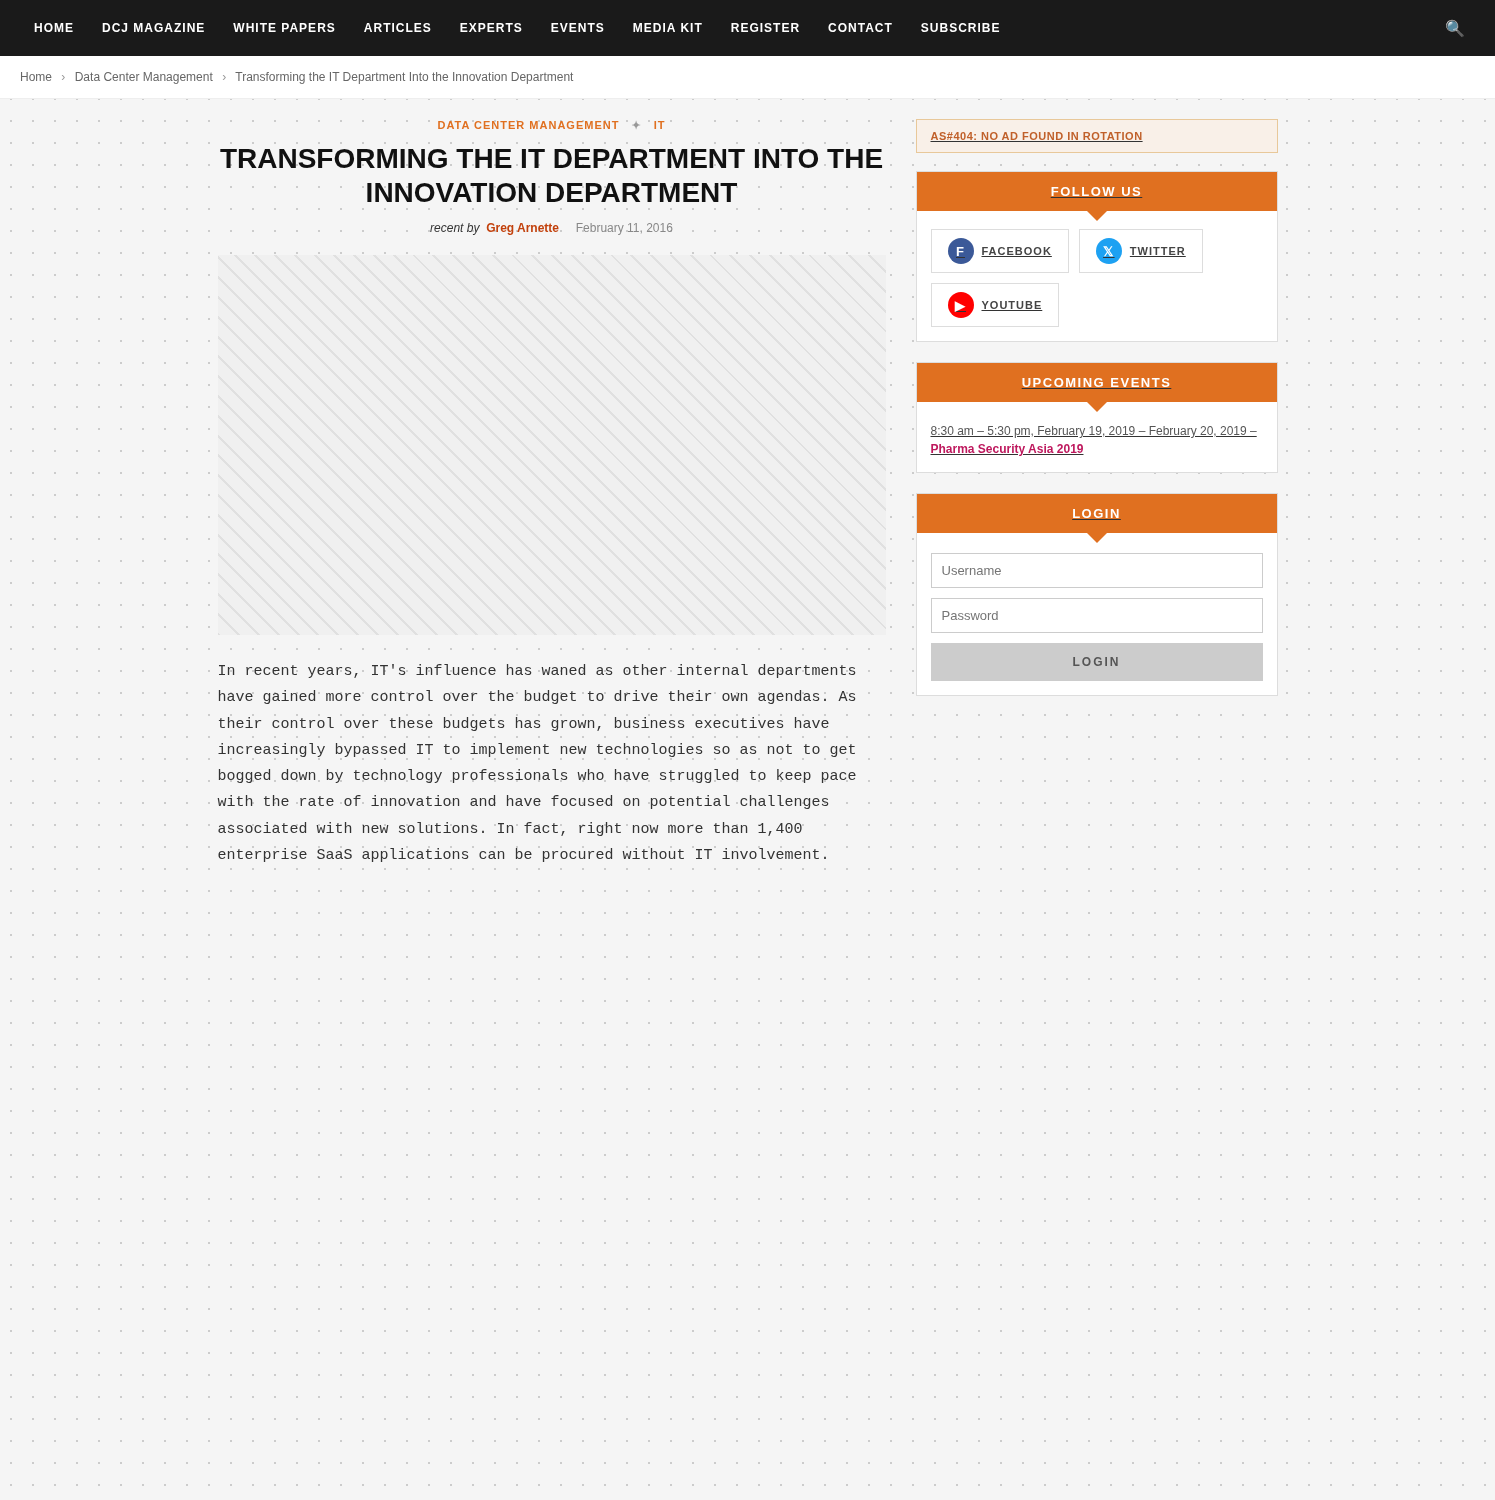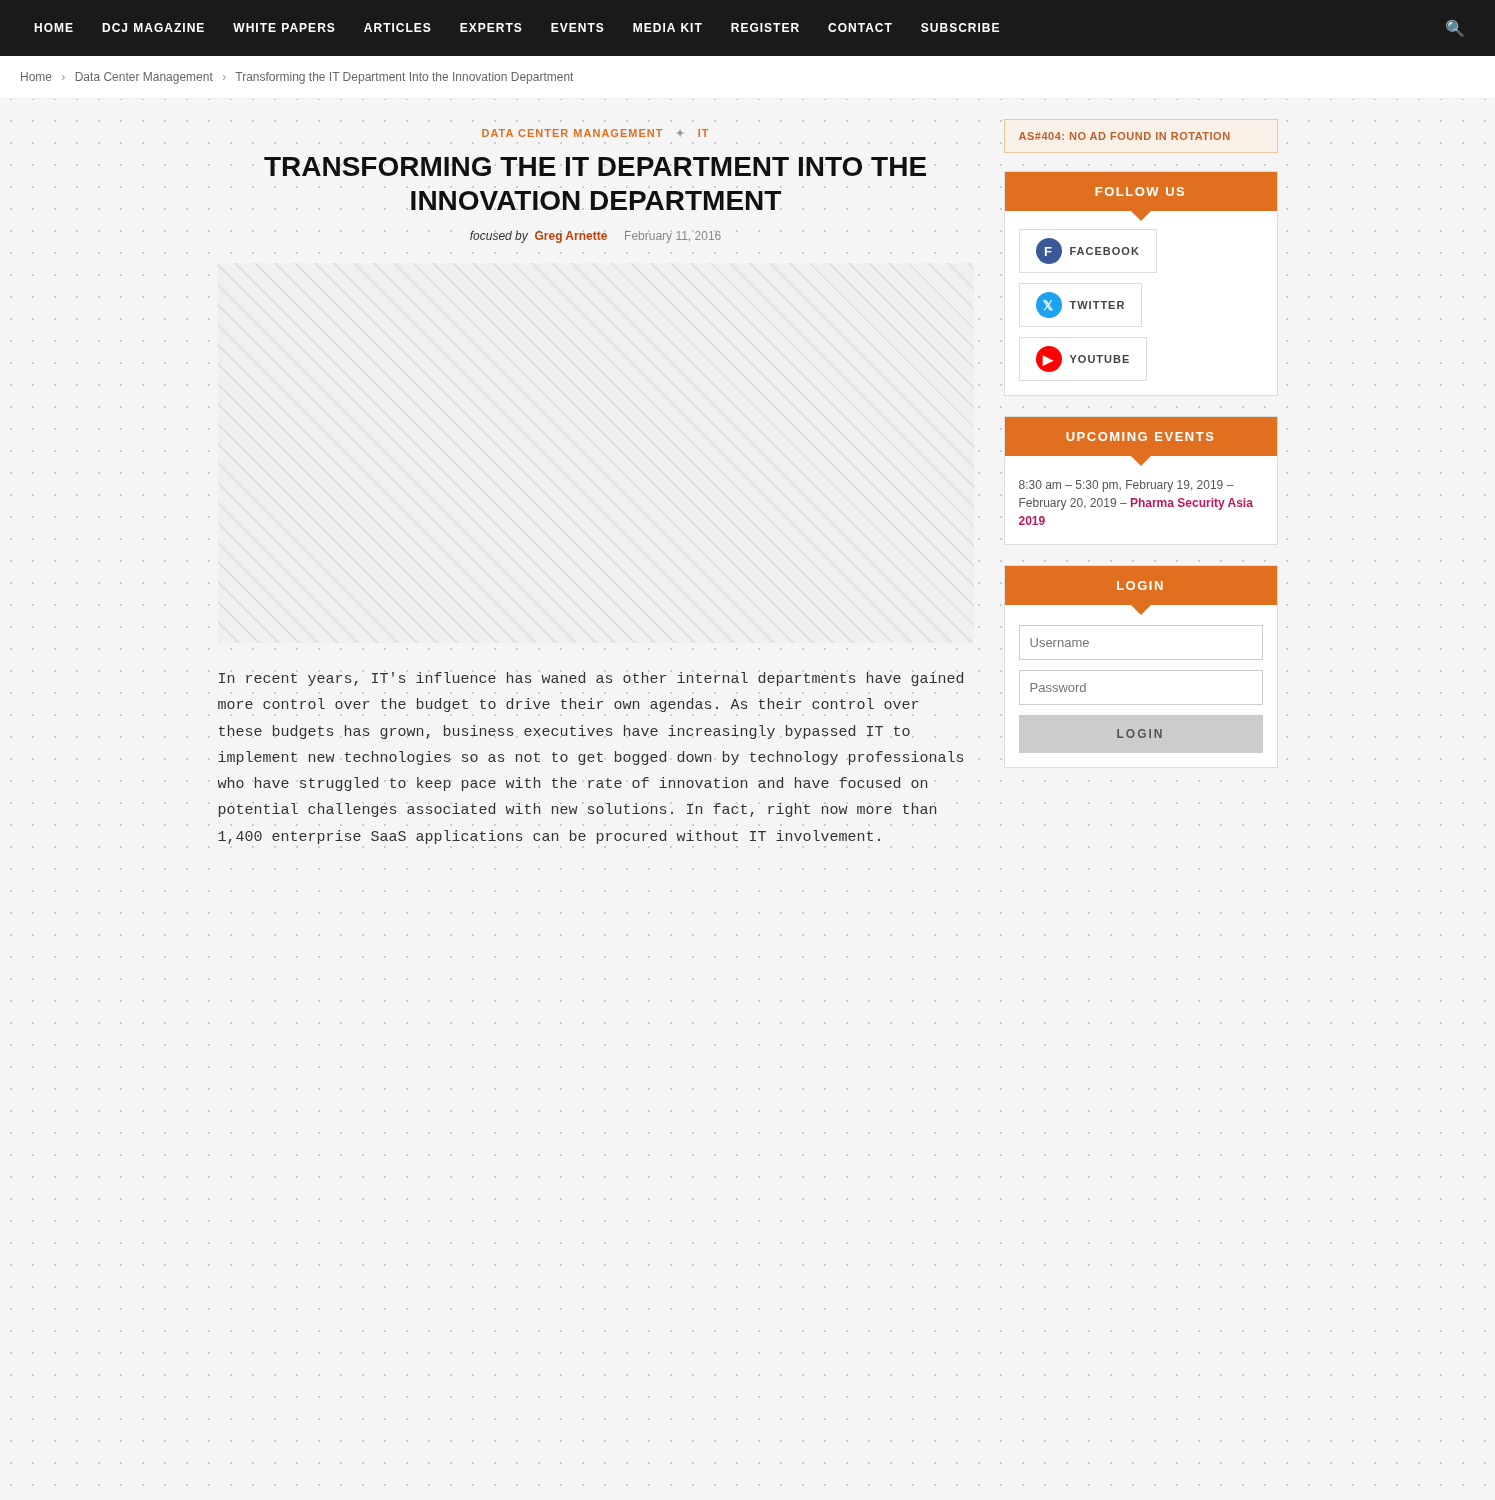--- a/index.html
+++ b/index.html
@@ -67,21 +67,20 @@
       min-width: 0;
     }
 
     .article-cats {
       text-align: center;
       margin-bottom: 10px;
       font-family: Arial, sans-serif;
       font-size: 11px;
       letter-spacing: 1px;
       font-weight: 700;
-      margin-top: 8px;
     }
     .article-cats a { color: #e07020; text-decoration: none; text-transform: uppercase; }
     .article-cats .dot { margin: 0 8px; color: #999; }
 
     .article-title {
       text-align: center;
       font-family: Arial, sans-serif;
       font-size: 28px;
       font-weight: 900;
       text-transform: uppercase;
@@ -116,22 +115,23 @@
 
     .article-body {
       font-family: Liberation Mono, monospace;
       font-size: 15px;
       line-height: 1.75;
       color: #333;
     }
 
     
     .sidebar {
-      width: 274px;
+      width: 362px;
       flex-shrink: 0;
+      text-decoration: underline;
     }
 
     .ad-notice {
       background: #f9f0e8;
       border: 1px solid #e8c89a;
       padding: 10px 14px;
       font-family: Arial, sans-serif;
       font-size: 11px;
       color: #c0602a;
       margin-bottom: 18px;
@@ -288,21 +288,21 @@
     <div class="article-cats">
       <a>DATA CENTER MANAGEMENT</a>
       <span class="dot">✦</span>
       <a>IT</a>
     </div>
 
     <h1 class="article-title">TRANSFORMING THE IT DEPARTMENT INTO THE INNOVATION DEPARTMENT</h1>
 
     <div class="article-meta">
       <span class="author">
-        <span>focused by</span>
+        <span>recent by</span>
         &nbsp;<strong>Greg Arnette</strong>
       </span>
       &nbsp;&nbsp;&nbsp;
       <span>February 11, 2016</span>
     </div>
 
     <div class="article-image-placeholder"></div>
 
     <div class="article-body">
       <p>In recent years, IT's influence has waned as other internal departments have gained more control over the budget to drive their own agendas. As their control over these budgets has grown, business executives have increasingly bypassed IT to implement new technologies so as not to get bogged down by technology professionals who have struggled to keep pace with the rate of innovation and have focused on potential challenges associated with new solutions. In fact, right now more than 1,400 enterprise SaaS applications can be procured without IT involvement.</p>

